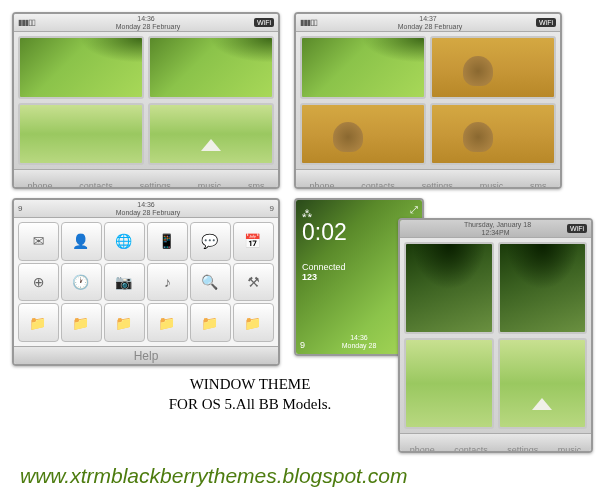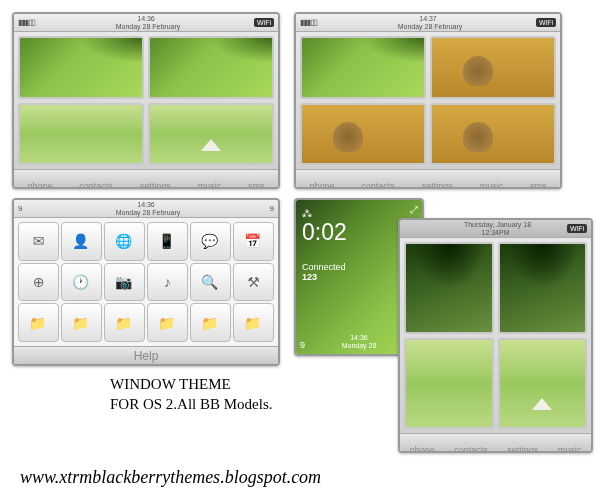--- a/index.html
+++ b/index.html
@@ -147,33 +147,34 @@
 .lock-status { font-size: 9px; margin-top: 16px; }
 .lock-sub { font-size: 9px; font-weight: bold; }
 .lock-date { position: absolute; bottom: 4px; left: 50%; transform: translateX(-50%); font-size: 7px; text-align: center; line-height: 8px; }
 .lock-9 { position: absolute; bottom: 4px; left: 4px; font-size: 9px; }
 
 .title-text {
   position: absolute;
   left: 110px;
   top: 375px;
   width: 280px;
+  text-align: center;
   font-size: 15px;
   font-family: 'Times New Roman', serif;
   line-height: 1.3;
   color: #000;
 }
 .url-text {
   position: absolute;
   left: 20px;
   bottom: 12px;
-  font-size: 18px;
-  font-family: Liberation Serif, serif;
+  font-size: 21px;
+  font-family: Liberation Sans, sans-serif;
   font-style: italic;
-  color: #000000;
+  color: #4d7c0f;
 }
 .dark-leaves {
   background: linear-gradient(160deg, #1a3a0a 0%, #3a6020 40%, #6a9040 100%);
 }
 .dark-leaves::before {
   content: '';
   position: absolute;
   top: 0; left: 0;
   width: 100%; height: 60%;
   background: radial-gradient(ellipse at top, #0a2000 0%, transparent 60%);
@@ -296,16 +297,16 @@
   <div class="dock">
     <span>phone</span>
     <span>contacts</span>
     <span>settings</span>
     <span>music</span>
   </div>
 </div>
 
 <div class="title-text">
   <div>WINDOW THEME</div>
-  <div>FOR OS 2.All BB Models.</div>
+  <div>FOR OS 5.All BB Models.</div>
 </div>
 
 <div class="url-text">www.xtrmblackberrythemes.blogspot.com</div>
 
 </body></html>

